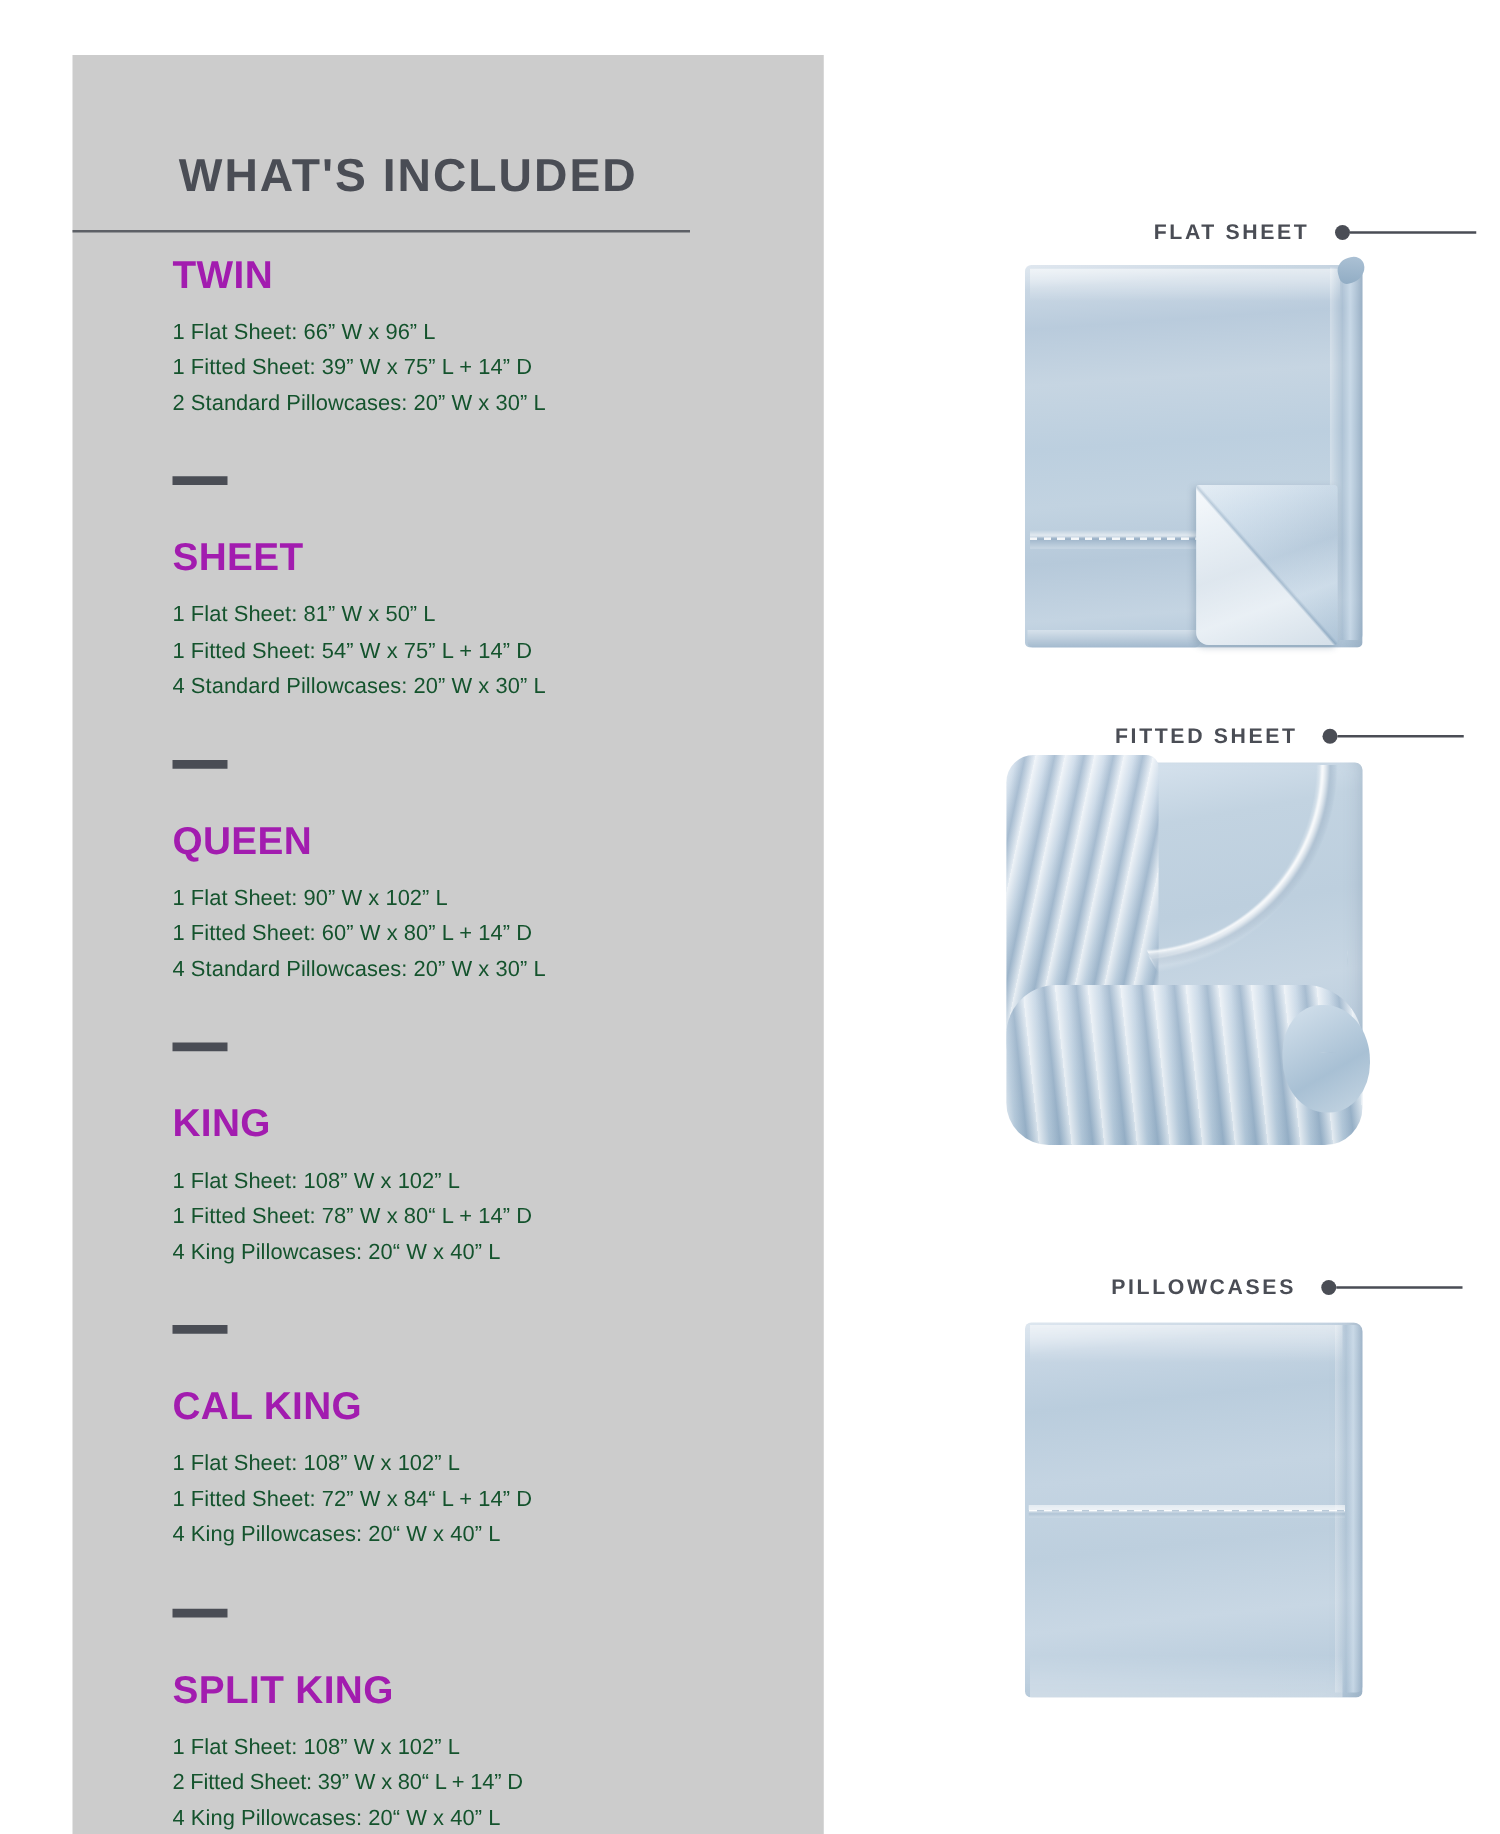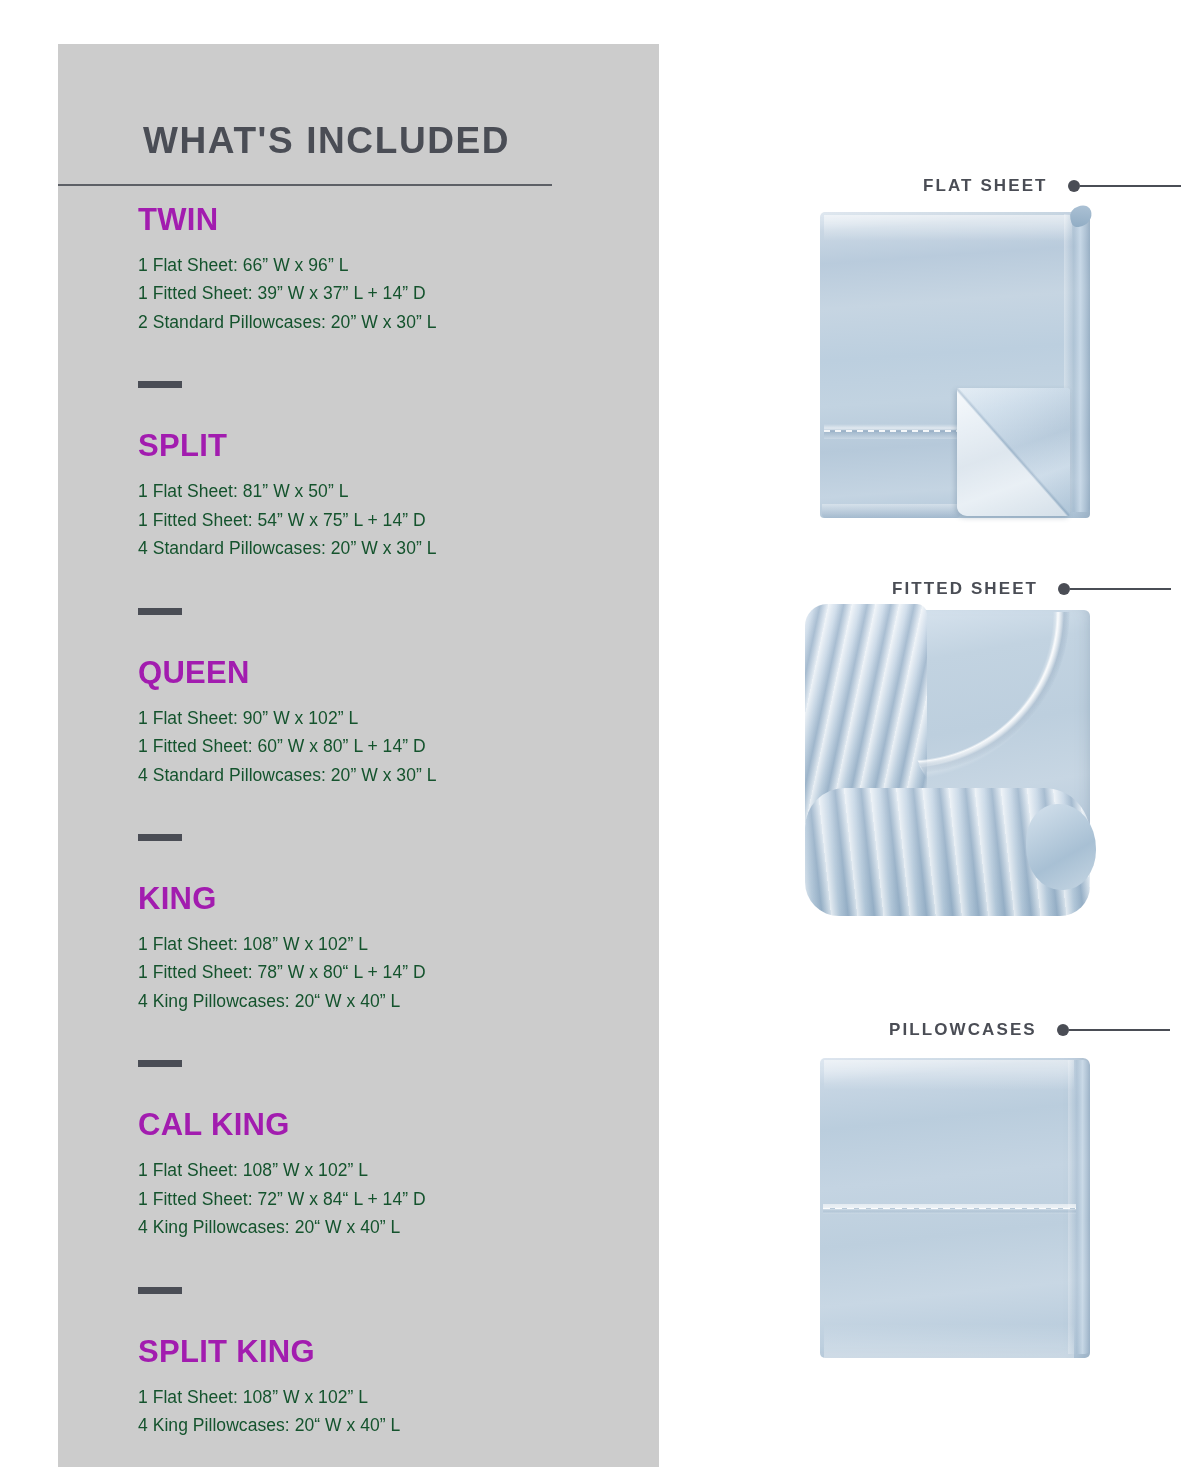--- a/index.html
+++ b/index.html
@@ -417,28 +417,28 @@
     <div class="panel-title">WHAT'S INCLUDED</div>
 
     <div class="title-rule"></div>
 
     <div class="sections">
 
       <div class="size-block">
         <div class="size-name">TWIN</div>
         <div class="size-lines">
           <div>1 Flat Sheet: 66” W x 96” L</div>
-          <div>1 Fitted Sheet: 39” W x 37” L + 14” D</div>
+          <div>1 Fitted Sheet: 39” W x 75” L + 14” D</div>
           <div>2 Standard Pillowcases: 20” W x 30” L</div>
         </div>
       </div>
       <div class="block-divider"></div>
 
       <div class="size-block">
-        <div class="size-name">SPLIT</div>
+        <div class="size-name">SHEET</div>
         <div class="size-lines">
           <div>1 Flat Sheet: 81” W x 50” L</div>
           <div>1 Fitted Sheet: 54” W x 75” L + 14” D</div>
           <div>4 Standard Pillowcases: 20” W x 30” L</div>
         </div>
       </div>
       <div class="block-divider"></div>
 
       <div class="size-block">
         <div class="size-name">QUEEN</div>
@@ -467,20 +467,21 @@
           <div>1 Fitted Sheet: 72” W x 84“ L + 14” D</div>
           <div>4 King Pillowcases: 20“ W x 40” L</div>
         </div>
       </div>
       <div class="block-divider"></div>
 
       <div class="size-block">
         <div class="size-name">SPLIT KING</div>
         <div class="size-lines">
           <div>1 Flat Sheet: 108” W x 102” L</div>
+          <div class="tight">2 Fitted Sheet: 39” W x 80“ L + 14” D</div>
           <div>4 King Pillowcases: 20“ W x 40” L</div>
         </div>
       </div>
 
     </div>
   </div>
 
   <div class="product flat-sheet">
     <div class="fs-body"></div>
     <div class="fs-top-sheen"></div>

